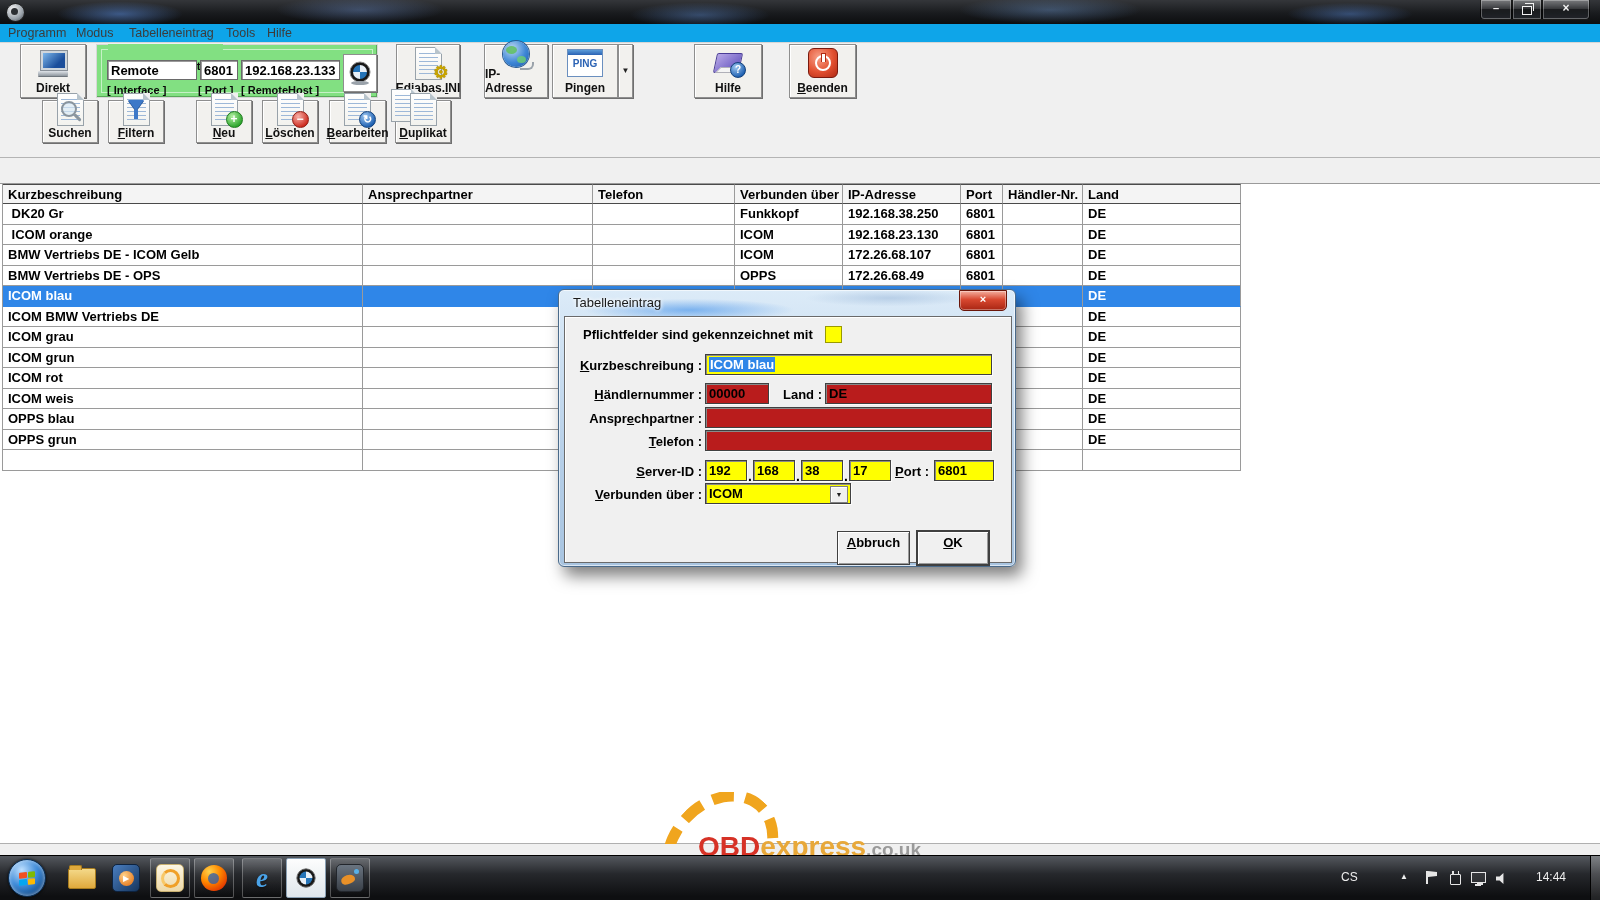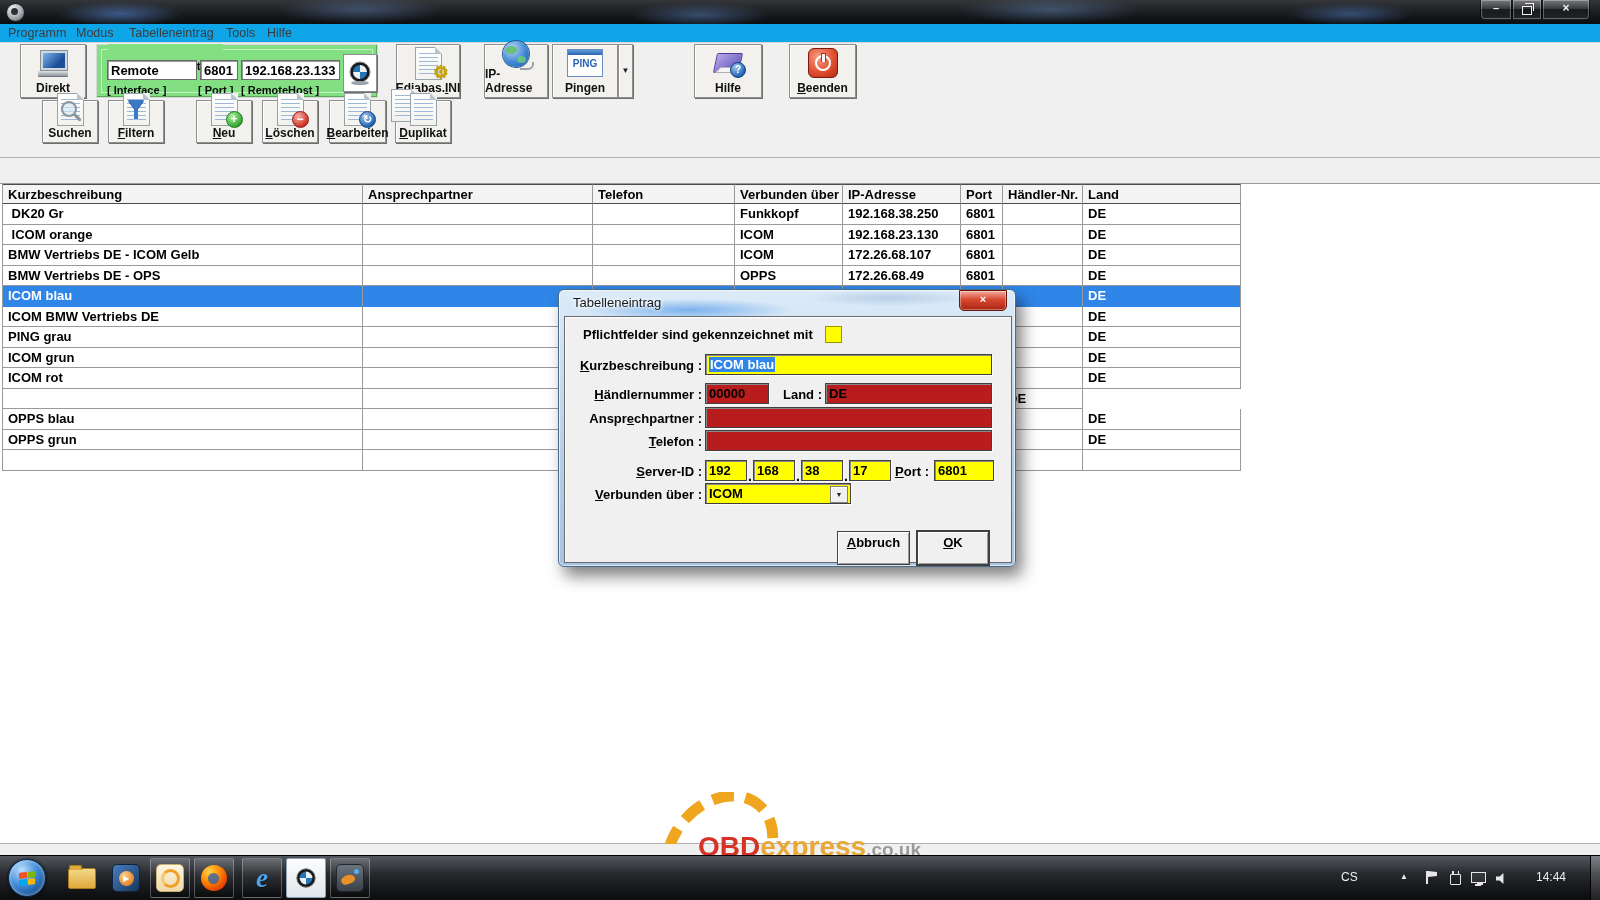--- a/index.html
+++ b/index.html
@@ -436,21 +436,21 @@
       <div class="cell">ICOM BMW Vertriebs DE</div>
       <div class="cell"></div>
       <div class="cell"></div>
       <div class="cell"></div>
       <div class="cell"></div>
       <div class="cell"></div>
       <div class="cell"></div>
       <div class="cell">DE</div>
     </div>
           <div class="trow">
-      <div class="cell">PING grau</div>
+      <div class="cell">ICOM grau</div>
       <div class="cell"></div>
       <div class="cell"></div>
       <div class="cell"></div>
       <div class="cell"></div>
       <div class="cell"></div>
       <div class="cell"></div>
       <div class="cell">DE</div>
     </div>
           <div class="trow">
       <div class="cell">ICOM grun</div>
@@ -466,20 +466,21 @@
       <div class="cell">ICOM rot</div>
       <div class="cell"></div>
       <div class="cell"></div>
       <div class="cell"></div>
       <div class="cell"></div>
       <div class="cell"></div>
       <div class="cell"></div>
       <div class="cell">DE</div>
     </div>
           <div class="trow">
+      <div class="cell">ICOM weis</div>
       <div class="cell"></div>
       <div class="cell"></div>
       <div class="cell"></div>
       <div class="cell"></div>
       <div class="cell"></div>
       <div class="cell"></div>
       <div class="cell">DE</div>
     </div>
           <div class="trow">
       <div class="cell">OPPS blau</div>

